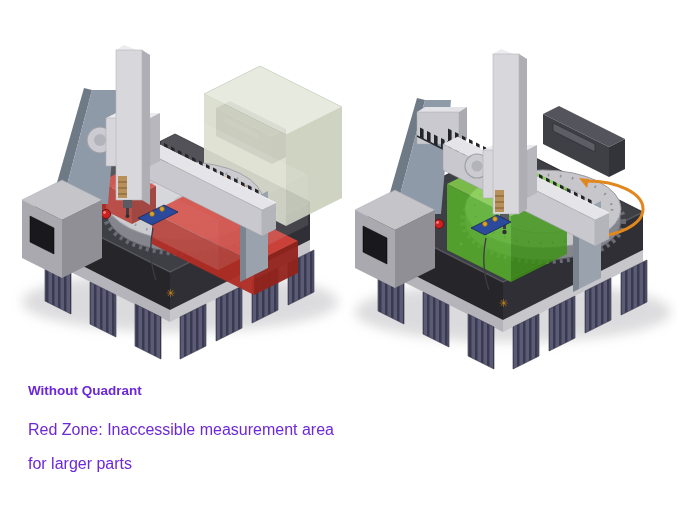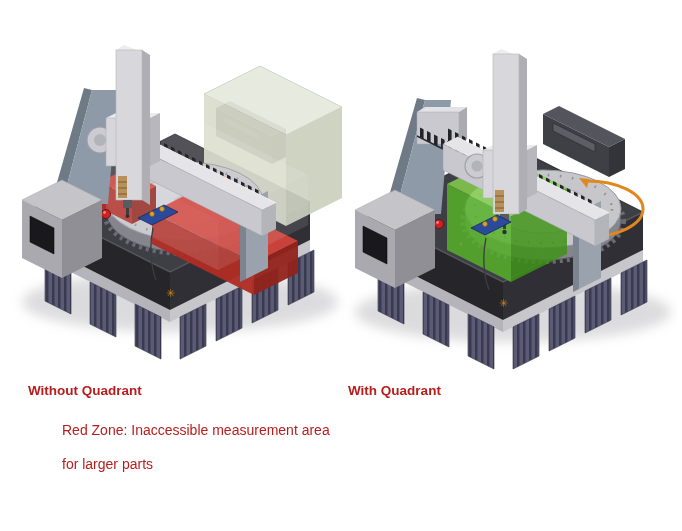--- a/index.html
+++ b/index.html
@@ -6,25 +6,25 @@
   .canvas{
     position:relative;width:682px;height:531px;background:#ffffff;overflow:hidden;
     font-family:"Liberation Sans", sans-serif;
   }
   .figure-col{position:absolute;top:0;height:531px;width:341px;}
   .figure-col.left{left:0;}
   .figure-col.right{left:341px;}
   .machine-svg{position:absolute;display:block;}
   .machine-svg.left{left:10px;top:4px;}
   .machine-svg.right{left:2px;top:14px;}
-  .caption{position:absolute;top:382px;width:308px;color:#b91c1c;}
+  .caption{position:absolute;top:382px;width:308px;color:#6d28d9;}
   .caption.left{left:28px;}
   .caption.right{left:7px;}
   .caption-title{font-size:13.5px;font-weight:bold;line-height:18px;}
-  .caption-body{font-size:14px;line-height:34px;margin-top:13px;margin-left:34px;}
+  .caption-body{font-size:16px;line-height:34px;margin-top:13px;}
 </style>
 </head>
 <body>
 
 <div class="canvas">
 
   <div class="figure-col left">
 
     <svg class="machine-svg left" width="335" height="365" viewBox="0 0 335 365">
       <defs>
@@ -306,17 +306,16 @@
         <polygon points="12,196 52,176 92,196 52,216" fill="#c4c4c9" stroke="#a6a6ac" stroke-width="0.5"></polygon>
         <polygon points="12,196 52,216 52,274 12,254" fill="#a9a9af"></polygon>
         <polygon points="52,216 92,196 92,254 52,274" fill="#8f8f95"></polygon>
         <polygon points="20,212 44,224 44,250 20,238" fill="#18181d" stroke="#000000" stroke-width="0.5"></polygon>
       </g>
 
       <text x="156" y="293" font-size="11" fill="#c8861e">✳</text>
     </svg>
 
     <div class="caption right">
-      <div class="caption-title">With Quadrant</div>
     </div>
   </div>
 
 </div>
 
 </body></html>

